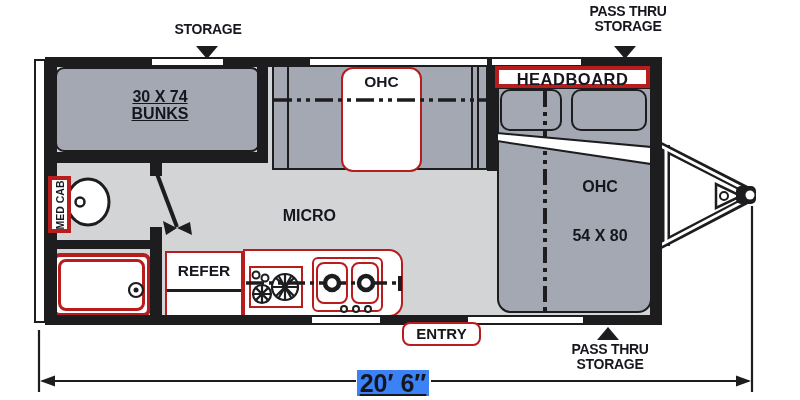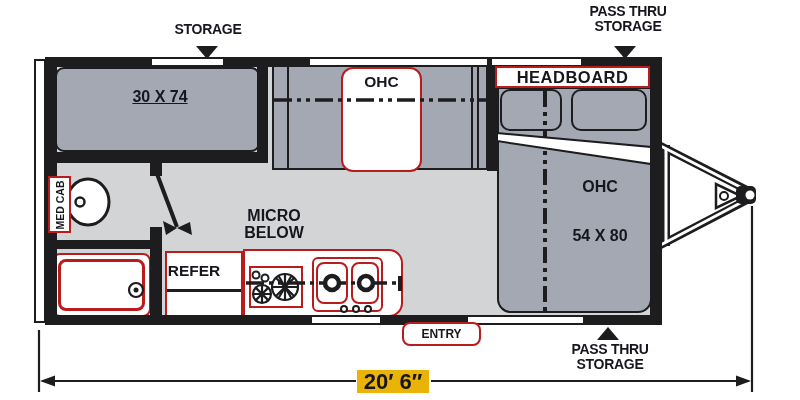--- a/index.html
+++ b/index.html
@@ -2,21 +2,21 @@
 <html><head>
 <meta charset="utf-8">
 <style>
   html,body{margin:0;padding:0;background:#ffffff;}
   #plan{position:relative;width:800px;height:400px;background:#ffffff;overflow:hidden;
         font-family:"Liberation Sans","DejaVu Sans",sans-serif;font-weight:700;color:#16161e;}
   .abs{position:absolute;box-sizing:border-box;}
   .wall{background:#1d1d1f;z-index:4;}
   .strip{background:#ffffff;z-index:5;}
   .furn{background:#a3a8b3;border:2px solid #1d1d1f;z-index:2;}
-  .whitebox{background:#ffffff;border:2px solid #b91c1c;z-index:2;}
+  .whitebox{background:#ffffff;border:4px solid #b91c1c;z-index:2;}
   .floor{background:#d3d4d6;z-index:1;}
   svg.overlay{position:absolute;left:0;top:0;z-index:3;}
   .lbl{z-index:6;text-align:center;line-height:1.05;white-space:nowrap;}
   .big{font-size:14px;letter-spacing:-0.3px;}
   .mid{font-size:16px;}
   .tri-down{width:0;height:0;border-left:11px solid transparent;border-right:11px solid transparent;
             border-top:13px solid #1d1d1f;z-index:6;}
   .tri-up{width:0;height:0;border-left:11px solid transparent;border-right:11px solid transparent;
           border-bottom:13px solid #1d1d1f;z-index:6;}
 </style>
@@ -134,52 +134,52 @@
   <div class="abs whitebox" style="left:495px;top:66px;width:155px;height:22px;z-index:5;text-align:center;">
     <span class="lbl" style="font-size:16.5px;line-height:19px;letter-spacing:0.5px;display:block;">HEADBOARD</span>
   </div>
 
   <div class="abs whitebox" style="left:48px;top:176px;width:23px;height:57px;z-index:5;">
     <span class="abs lbl" style="left:50%;top:50%;width:57px;height:14px;font-size:10.5px;line-height:14px;
                  transform:translate(-50%,-50%) rotate(-90deg);">MED CAB</span>
   </div>
 
   <div class="abs whitebox" style="left:402px;top:322px;width:79px;height:24px;border-radius:8px;border-width:2.5px;z-index:6;text-align:center;">
-    <span class="lbl" style="font-size:12px;line-height:20px;display:block;">ENTRY</span>
+    <span class="lbl" style="font-size:15px;line-height:20px;display:block;">ENTRY</span>
   </div>
 
   <div class="abs lbl big" style="left:150px;top:22px;width:116px;">STORAGE</div>
   <div class="abs tri-down" style="left:196px;top:46px;"></div>
 
   <div class="abs lbl big" style="left:570px;top:4px;width:116px;">
     <div>PASS THRU</div>
     <div>STORAGE</div>
   </div>
   <div class="abs tri-down" style="left:614px;top:46px;"></div>
 
   <div class="abs tri-up" style="left:597px;top:327px;"></div>
   <div class="abs lbl big" style="left:552px;top:342px;width:116px;">
     <div>PASS THRU</div>
     <div>STORAGE</div>
   </div>
 
   <div class="abs lbl mid" style="left:105px;top:89px;width:110px;text-decoration:underline;">
     <div>30 X 74</div>
+    <div>BUNKS</div>
   </div>
 
   <div class="abs lbl" style="left:341px;top:74px;width:81px;font-size:15.5px;">OHC</div>
 
 
-  <div class="abs lbl" style="left:155px;top:263px;width:78px;font-size:15.5px;">REFER</div>
+  <div class="abs lbl" style="left:165px;top:263px;width:78px;font-size:15.5px;">REFER</div>
 
-  <div class="abs lbl mid" style="left:226px;top:208px;width:96px;">
+  <div class="abs lbl mid" style="left:240px;top:208px;width:96px;text-align:right;">
     <div>MICRO</div>
-    <div>BELOW</div>
   </div>
 
   <div class="abs lbl mid" style="left:560px;top:179px;width:80px;">OHC</div>
   <div class="abs lbl mid" style="left:560px;top:228px;width:80px;">
     <div>54 X 80</div>
   </div>
 
-  <div class="abs lbl" style="left:357px;top:370px;width:72px;font-size:22px;background:#eab308;">20′ 6″</div>
+  <div class="abs lbl" style="left:357px;top:370px;width:72px;font-size:25px;background:#3b82f6;text-decoration:underline;">20′ 6″</div>
 
 </div>
 
 </body></html>

